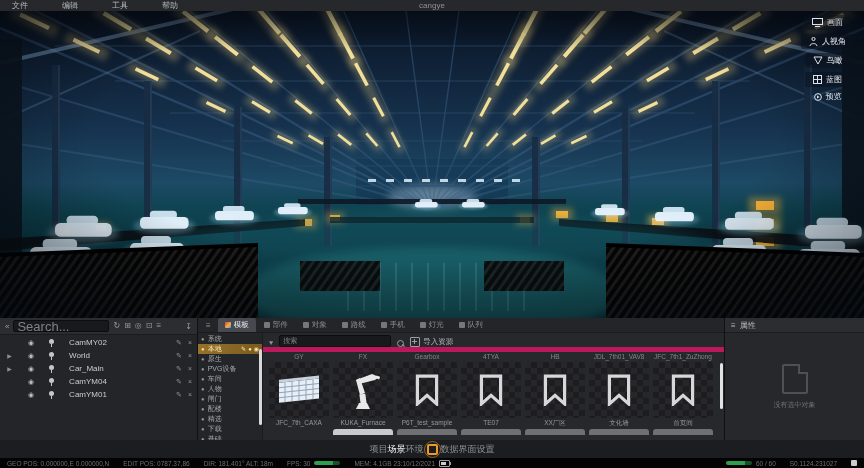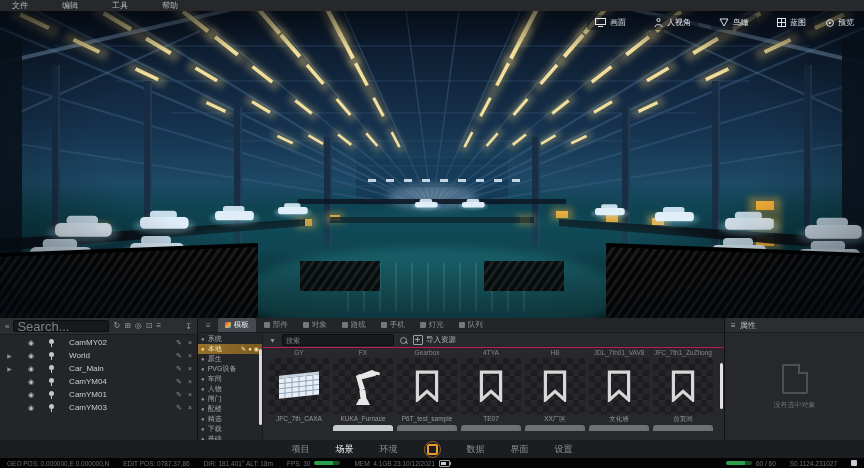--- a/index.html
+++ b/index.html
@@ -7,21 +7,21 @@
        font-family:"Liberation Sans","DejaVu Sans",sans-serif;-webkit-font-smoothing:antialiased;}
   
   .menu-bar{position:absolute;top:0;left:0;width:864px;height:11px;background:#26282c;
             display:flex;align-items:center;gap:34px;padding-left:12px;box-sizing:border-box;
             font-size:8px;color:#b4b8be;z-index:30;}
   .menu-title{position:absolute;left:0;right:0;text-align:center;color:#8e9196;font-size:8px;pointer-events:none;}
   .menu-item{position:relative;z-index:2;text-align:center;}
   
   .viewport{position:absolute;top:11px;left:0;width:864px;height:307px;overflow:hidden;background:#0a1424;}
   .viewport svg{display:block;}
-  .vp-ui{position:absolute;top:4px;right:10px;display:flex;gap:12px;align-items:center;z-index:5;}
+  .vp-ui{position:absolute;top:4px;right:10px;display:flex;gap:4px;align-items:center;z-index:5;flex-direction:column;}
   .vp-btn{display:flex;align-items:center;gap:4px;background:rgba(12,18,28,.52);padding:2px 8px;
           border-radius:2px;font-size:8px;color:#e4e7ec;}
   .vp-preview{display:flex;align-items:center;gap:4px;font-size:8px;color:#e4e7ec;}
   .mini-ic{display:block;}
   
   .dock{position:absolute;top:318px;left:0;width:864px;height:122px;display:flex;background:#242629;z-index:10;}
   
   .panel-left{width:198px;background:#232528;border-right:1px solid #101113;display:flex;flex-direction:column;box-sizing:border-box;}
   .lp-header{height:16px;flex:0 0 16px;display:flex;align-items:center;gap:4px;padding:0 5px;background:#2b2d31;border-bottom:1px solid #1a1b1e;}
   .lp-collapse{color:#9a9ea5;font-size:8px;}
@@ -50,21 +50,21 @@
   .mtab.active .sw{background:linear-gradient(135deg,#e8603c 20%,#f2b143 55%,#3f9fe0);}
   .mid-body{flex:1;display:flex;min-height:0;}
   .cats{width:64px;flex:0 0 64px;background:#232528;border-right:1px solid #1a1b1e;padding-top:1px;overflow:hidden;position:relative;}
   .cat{height:10px;display:flex;align-items:center;gap:3px;padding:0 3px;font-size:7px;color:#a6a9ae;white-space:nowrap;}
   .cat .dot{font-size:6px;color:#8e9196;line-height:1;}
   .cat.active{background:linear-gradient(90deg,#96722b,#7a5c20);color:#ffe9bd;}
   .cat.active .dot{color:#ffd88a;}
   .cat-actions{margin-left:auto;display:flex;gap:2px;font-size:6px;color:#ffe2a8;line-height:1;}
   .cats-scrollbar{position:absolute;right:0;top:16px;width:3px;height:76px;background:#d9d9db;border-radius:2px;}
   .assets{flex:1;min-width:0;display:flex;flex-direction:column;position:relative;}
-  .asset-toolbar{height:14px;flex:0 0 14px;display:flex;align-items:center;gap:6px;padding:0 6px;border-bottom:1px solid #be185d;}
+  .asset-toolbar{height:14px;flex:0 0 14px;display:flex;align-items:flex-end;gap:6px;padding:0 6px;border-bottom:5px solid #be185d;font-family:Liberation Mono, monospace;}
   .filter-ic{color:#8e9196;font-size:7px;line-height:1;}
   .as-search{width:104px;height:10px;background:#18191c;border:1px solid #0c0d0f;color:#a7aab0;font-size:7px;
              padding:0 3px;border-radius:2px;font-family:inherit;}
   .as-search::placeholder{color:#7e8288;}
   .mag{width:5px;height:5px;border:1px solid #9a9ea5;border-radius:50%;position:relative;flex:0 0 5px;}
   .mag::after{content:"";position:absolute;left:4px;top:4px;width:3px;height:1px;background:#9a9ea5;transform:rotate(45deg);}
   .import-btn{display:flex;align-items:center;gap:3px;color:#b9bcc2;font-size:7.5px;}
   .imp-ic{width:8px;height:8px;border:1px solid #9a9ea5;border-radius:1px;position:relative;flex:0 0 8px;}
   .imp-ic::before{content:"";position:absolute;left:3px;top:1px;width:1px;height:5px;background:#9a9ea5;}
   .imp-ic::after{content:"";position:absolute;left:1px;top:3px;width:5px;height:1px;background:#9a9ea5;}
@@ -85,21 +85,21 @@
   .panel-right{width:140px;flex:0 0 140px;background:#26282b;border-left:1px solid #101113;display:flex;flex-direction:column;box-sizing:border-box;}
   .rp-header{height:14px;flex:0 0 14px;display:flex;align-items:center;gap:4px;padding:0 6px;background:#2b2d31;
              border-bottom:1px solid #1a1b1e;color:#b3b6bb;font-size:8px;}
   .rp-body{flex:1;display:flex;flex-direction:column;align-items:center;justify-content:center;gap:6px;}
   .doc-icon{width:22px;height:26px;border:2px solid #55585e;border-radius:2px;position:relative;opacity:.85;}
   .doc-icon::before{content:"";position:absolute;top:-2px;right:-2px;width:8px;height:8px;background:#26282b;
                     border-left:2px solid #55585e;border-bottom:2px solid #55585e;}
   .rp-empty{font-size:7px;color:#6d7075;}
   
   .bottom-tabs{position:absolute;top:440px;left:0;width:864px;height:18px;background:#1b1d20;display:flex;
-               align-items:center;justify-content:center;gap:26px;font-size:9px;color:#8f9297;z-index:20;}
+               align-items:center;justify-content:center;font-size:9px;color:#8f9297;z-index:20;}
   .btab.active{color:#fafbfc;}
   .logo-badge{width:15px;height:15px;border:1px solid rgba(236,154,41,.55);border-radius:50%;
               display:flex;align-items:center;justify-content:center;}
   .logo-core{width:7px;height:7px;border:2px solid #ec9a29;border-radius:2px;}
   
   .status-bar{position:absolute;top:458px;left:0;width:864px;height:10px;background:#030303;display:flex;
               align-items:center;gap:14px;padding:0 7px;box-sizing:border-box;font-size:6.5px;color:#6e7074;
               white-space:nowrap;overflow:hidden;z-index:20;}
   .sgroup{display:flex;align-items:center;gap:4px;}
   .sbar{width:26px;height:4px;border-radius:2px;background:linear-gradient(90deg,#2e9e4f 72%,#17502a 72%);}
@@ -110,20 +110,21 @@
   .sb-ic{width:6px;height:6px;background:#c9ccd1;border-radius:1px;}
 </style>
 </head>
 <body>
 
 <div class="menu-bar">
   <span class="menu-item">文件</span>
   <span class="menu-item">编辑</span>
   <span class="menu-item">工具</span>
   <span class="menu-item">帮助</span>
+  <span class="menu-title">cangye</span>
 </div>
 
 <div class="viewport">
   <svg id="scene" width="864" height="307" viewBox="0 0 864 307">
     <defs>
       <linearGradient id="bg" x1="0" y1="0" x2="0" y2="1">
         <stop offset="0" stop-color="#0a1424"></stop>
         <stop offset="0.38" stop-color="#16324e"></stop>
         <stop offset="0.56" stop-color="#1d4a66"></stop>
         <stop offset="0.64" stop-color="#0f4452"></stop>
@@ -554,30 +555,20 @@
       <div class="tree-row">
         <span class="tw"></span>
         <span class="eye">◉</span>
         <span class="pin"></span>
         <span class="tname">CamYM01</span>
         <span class="row-actions">
             <span>✎</span>
             <span>×</span>
           </span>
       </div>
-      <div class="tree-row">
-        <span class="tw"></span>
-        <span class="eye">◉</span>
-        <span class="pin"></span>
-        <span class="tname">CamYM03</span>
-        <span class="row-actions">
-            <span>✎</span>
-            <span>×</span>
-          </span>
-      </div>
     </div>
   </div>
 
   <div class="panel-mid">
     <div class="mid-tabs">
       <span class="mt-burger">≡</span>
       <span class="mtab active">
           <span class="sw"></span>
           <span>模板</span>
         </span>

